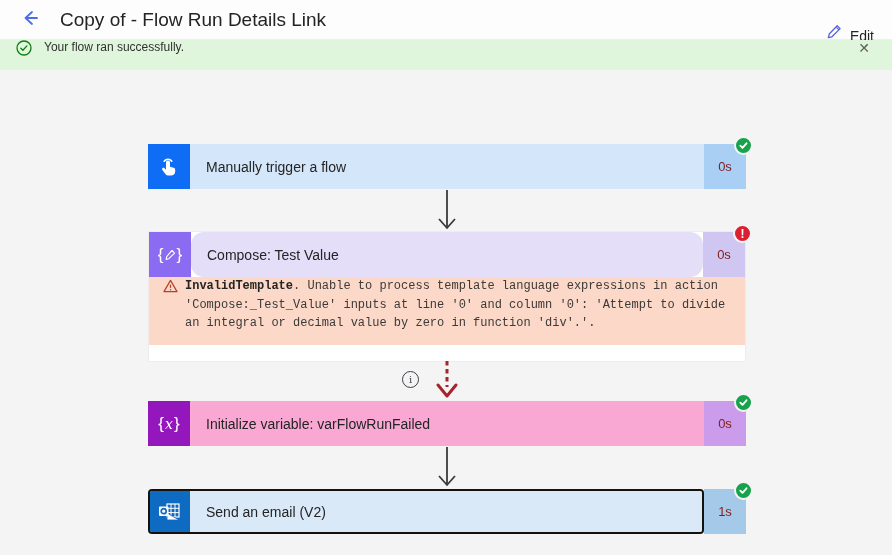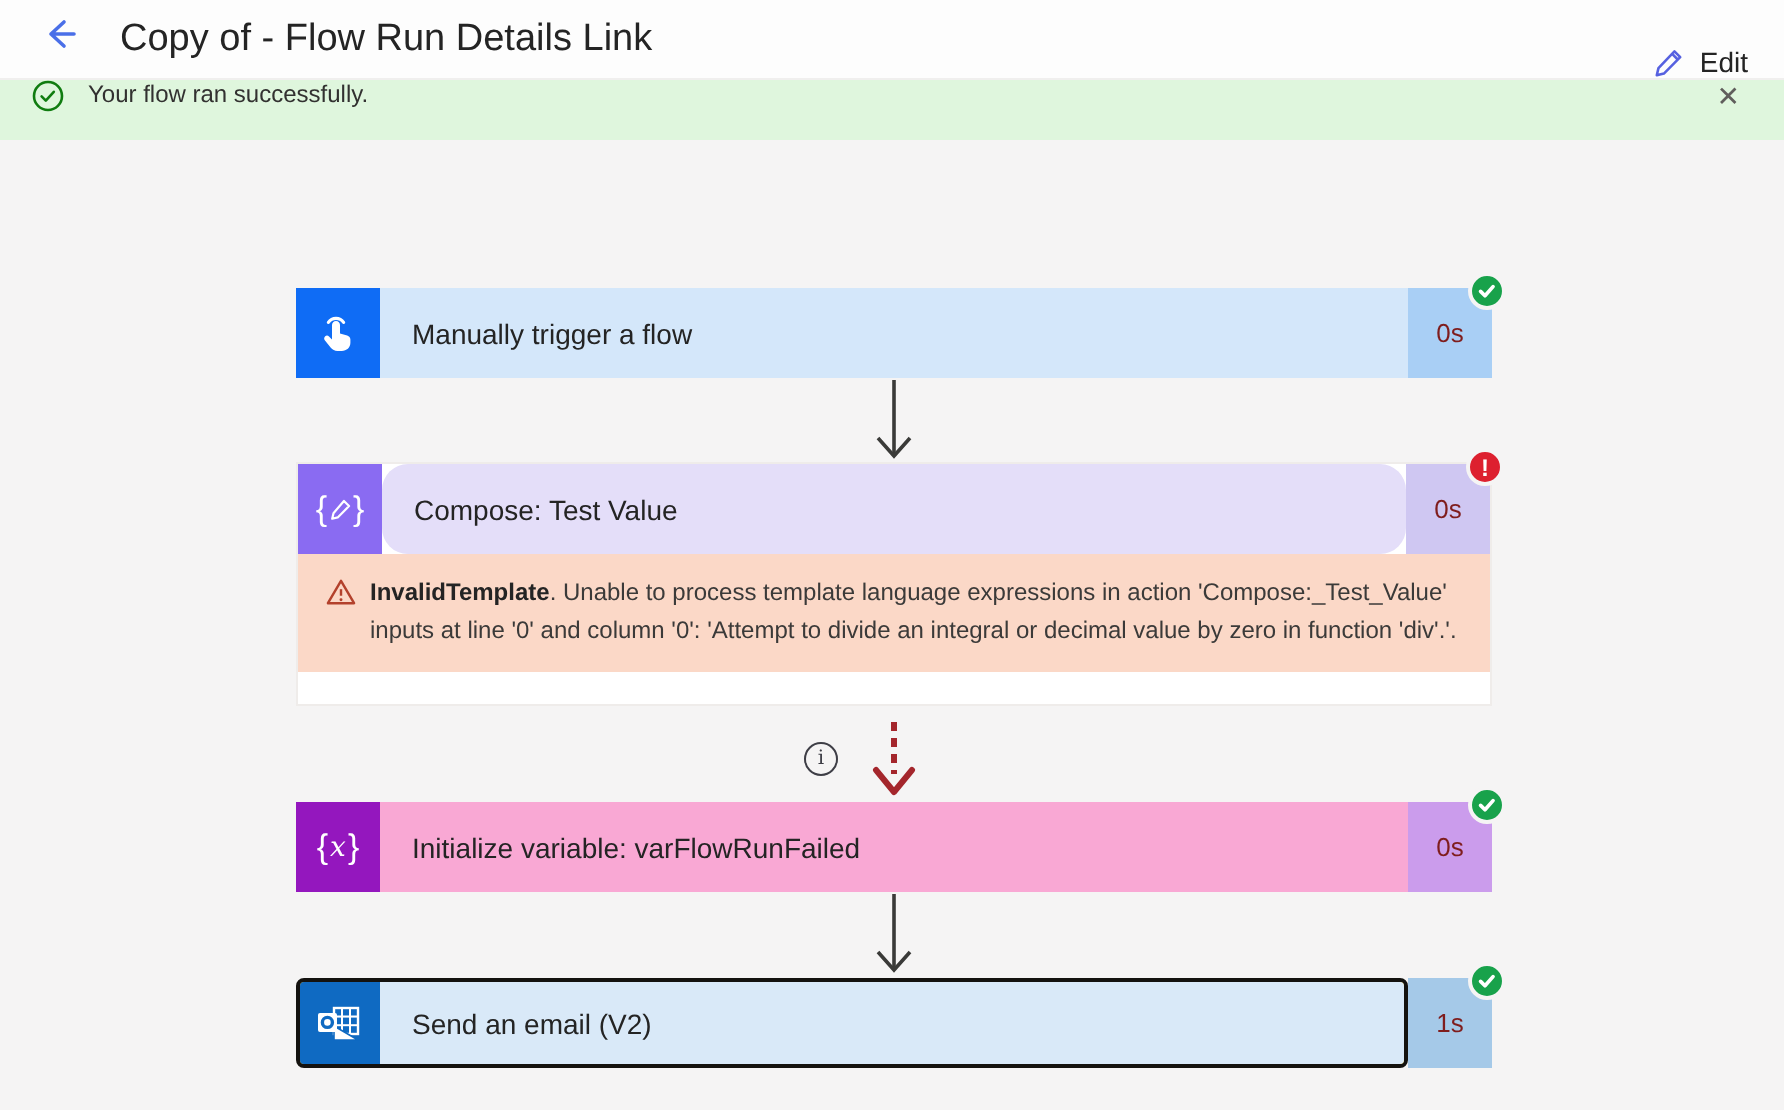--- a/index.html
+++ b/index.html
@@ -4,21 +4,21 @@
 <style>
   * { margin:0; padding:0; box-sizing:border-box; }
   body { font-family:"Liberation Sans", sans-serif; background:#ffffff; }
   .app { position:relative; width:892px; height:555px; overflow:hidden; background:#f5f4f4; }
 
   
   .header { position:absolute; left:0; top:0; width:892px; height:40px; background:#fdfdfd;
             display:flex; align-items:center; padding:0 18px; border-bottom:1px solid #f0efee; }
   .back-btn { width:24px; height:24px; display:flex; align-items:center; justify-content:center; cursor:pointer; }
   .title { margin-left:18px; font-size:19px; color:#242424; }
-  .header-right { margin-left:auto; display:flex; align-items:flex-start; gap:7px; cursor:pointer;margin-top:28px; }
+  .header-right { margin-left:auto; display:flex; align-items:flex-end; gap:7px; cursor:pointer;margin-top:28px; }
   .edit-label { font-size:14px; color:#242424; }
 
   
   .banner { position:absolute; left:0; top:40px; width:892px; height:30px; background:#dff6dd;
             display:flex; align-items:flex-start; padding:0 16px; }
   .banner-check { width:16px; height:16px; }
   .banner-text { margin-left:12px; font-size:12px; color:#323130; }
   .banner-close { margin-left:auto; font-size:14px; color:#605e5c; cursor:pointer; padding:0 6px; }
 
   
@@ -47,21 +47,21 @@
   .badge-success { background:#18a24b; }
   .badge-error   { background:#dd202f; color:#fff; font-size:12px; font-weight:bold; line-height:1; }
 
   .icon-glyph { color:#fff; font-size:17px; display:flex; align-items:center; gap:1px; }
   .icon-glyph i { font-style:italic; font-family:"DejaVu Serif", serif; font-size:14px; }
 
   
   .card-compose { position:absolute; left:148px; top:117px; width:598px; background:#ffffff;
                   border:1px solid #efecea; cursor:pointer; }
   .card-compose .hrow { display:flex; height:45px; position:relative; }
-  .error-box { display:flex; background:#fbd8c7; padding:10px 14px 12px 14px; }
+  .error-box { display:flex; background:#fbd8c7; padding:0 14px 12px 14px;font-family:Liberation Mono, monospace; }
   .warn-icon { flex:0 0 22px; padding-top:2px; }
   .error-text { font-size:12px; line-height:1.55; color:#3b3a39; max-width:548px; }
   .error-text b { color:#242424; }
   .card-footer { height:16px; background:#ffffff; }
 
   
   .arrow { position:absolute; }
 
   .info-circle { position:absolute; left:402px; top:257px; width:17px; height:17px; border:1.4px solid #3e3e46;
                  border-radius:50%; display:flex; align-items:center; justify-content:center;

